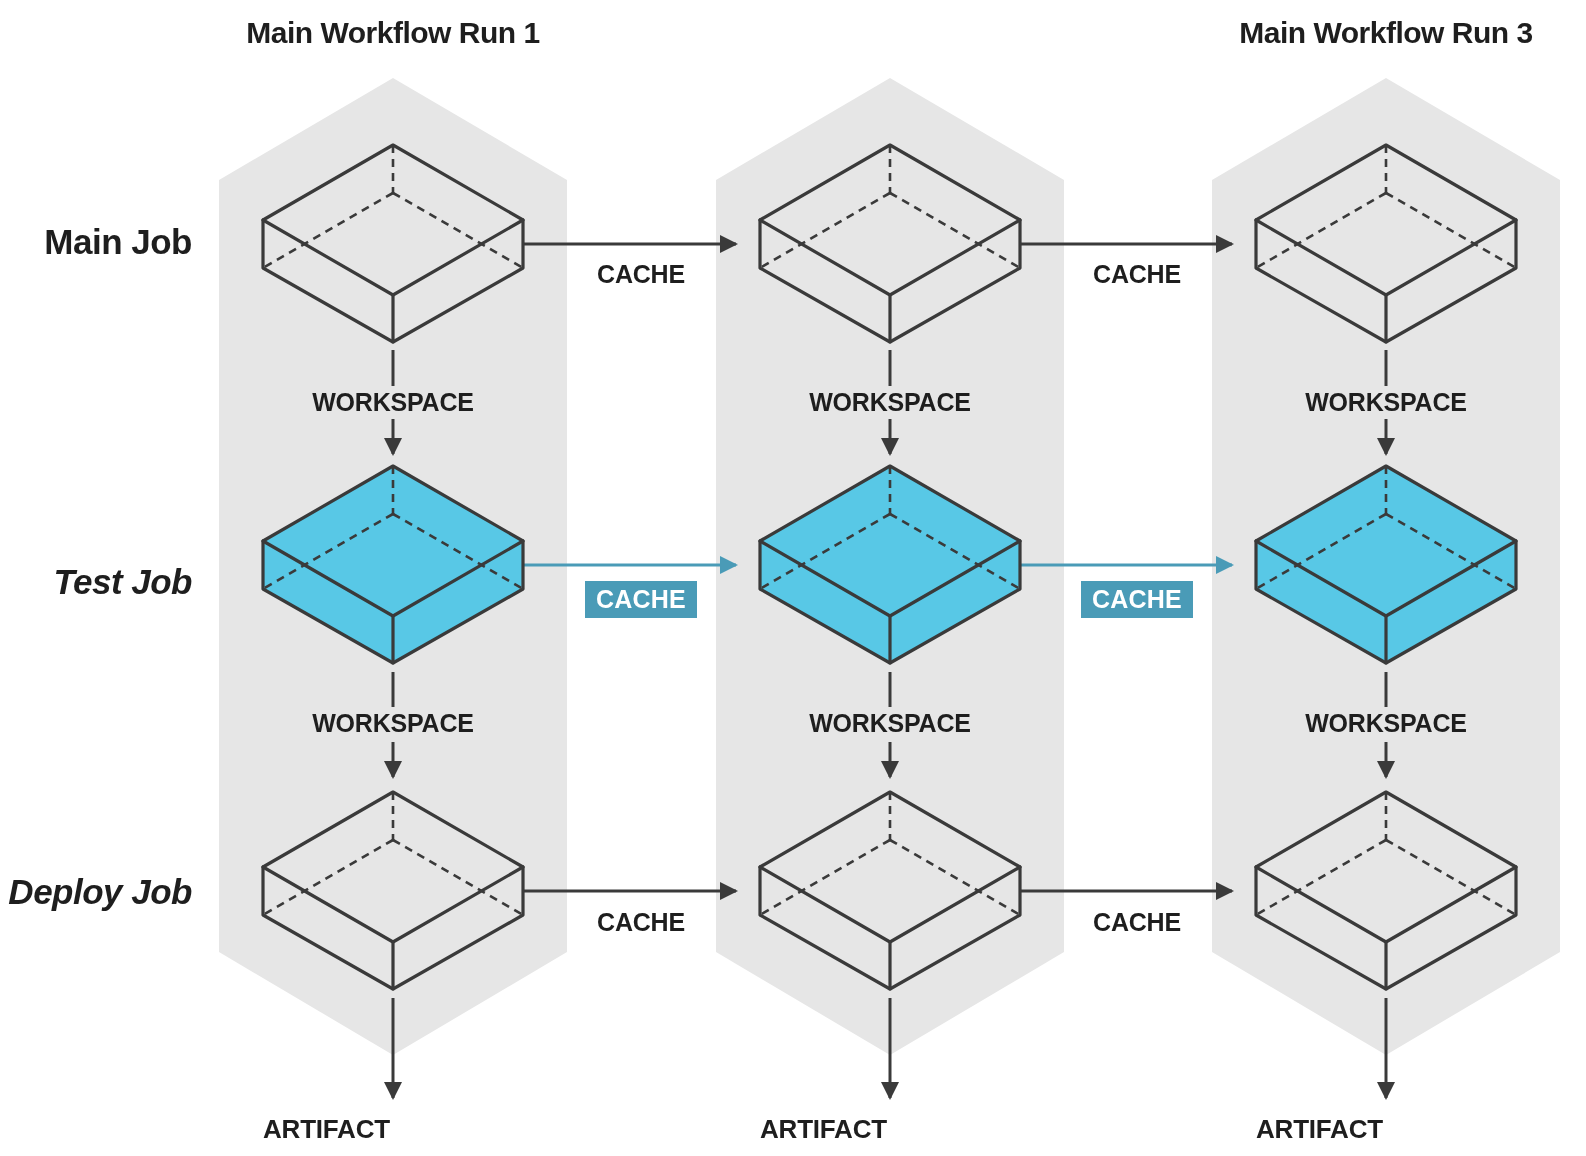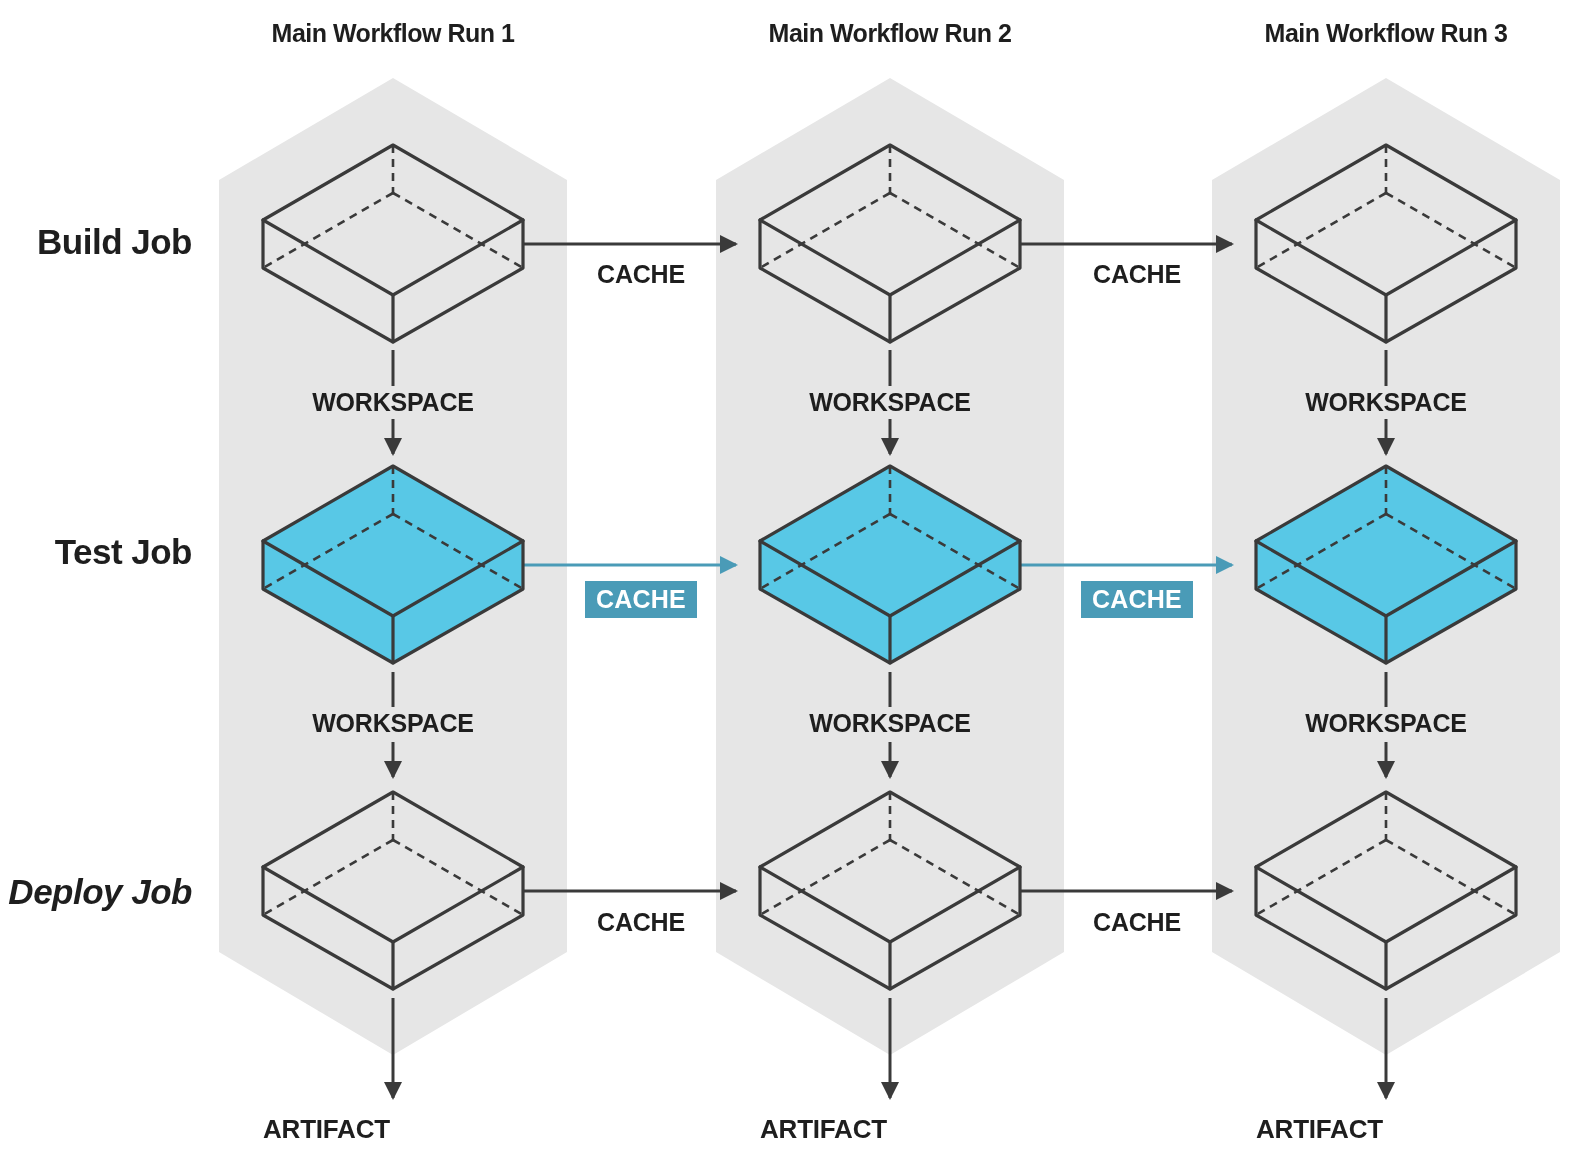--- a/index.html
+++ b/index.html
@@ -13,21 +13,21 @@
   .layer{position:absolute;left:0;top:0;}
   .txt{
     position:absolute;
     color:#1E1E1E;
     font-weight:bold;
     white-space:nowrap;
   }
   .col-title{
     width:500px;
     text-align:center;
-    font-size:25px;
+    font-size:30px;
     letter-spacing:-0.5px;
     line-height:44px;
     height:44px;
   }
   .row-label{
     left:0;width:192px;
     text-align:right;
     font-size:35px;
     letter-spacing:-0.5px;
     line-height:44px;height:44px;
@@ -131,25 +131,24 @@
     <use href="#cube" x="261" y="464" style="color:#58C8E6"></use>
     <use href="#cube" x="758" y="464" style="color:#58C8E6"></use>
     <use href="#cube" x="1254" y="464" style="color:#58C8E6"></use>
 
     <use href="#cube" x="261" y="790" style="color:transparent"></use>
     <use href="#cube" x="758" y="790" style="color:transparent"></use>
     <use href="#cube" x="1254" y="790" style="color:transparent"></use>
   </svg>
 
   <div class="txt col-title" style="left:143px;top:11px;">Main Workflow Run 1</div>
-  <div class="txt col-title" style="left:640px;top:11px;">Main Workflow Run 2</div>
   <div class="txt col-title" style="left:1136px;top:11px;">Main Workflow Run 3</div>
 
-  <div class="txt row-label" style="top:220px;">Build Job</div>
-  <div class="txt row-label" style="top:530px;">Test Job</div>
+  <div class="txt row-label" style="top:220px;">Main Job</div>
+  <div class="txt row-label" style="top:560px;font-style:italic;">Test Job</div>
   <div class="txt row-label" style="top:870px;font-style:italic;">Deploy Job</div>
 
   <div class="txt edge-label" style="left:263px;top:387px;">WORKSPACE</div>
   <div class="txt edge-label" style="left:263px;top:708px;">WORKSPACE</div>
   <div class="txt edge-label" style="left:760px;top:387px;">WORKSPACE</div>
   <div class="txt edge-label" style="left:760px;top:708px;">WORKSPACE</div>
   <div class="txt edge-label" style="left:1256px;top:387px;">WORKSPACE</div>
   <div class="txt edge-label" style="left:1256px;top:708px;">WORKSPACE</div>
 
   <div class="txt edge-label" style="left:511px;top:259px;">CACHE</div>

